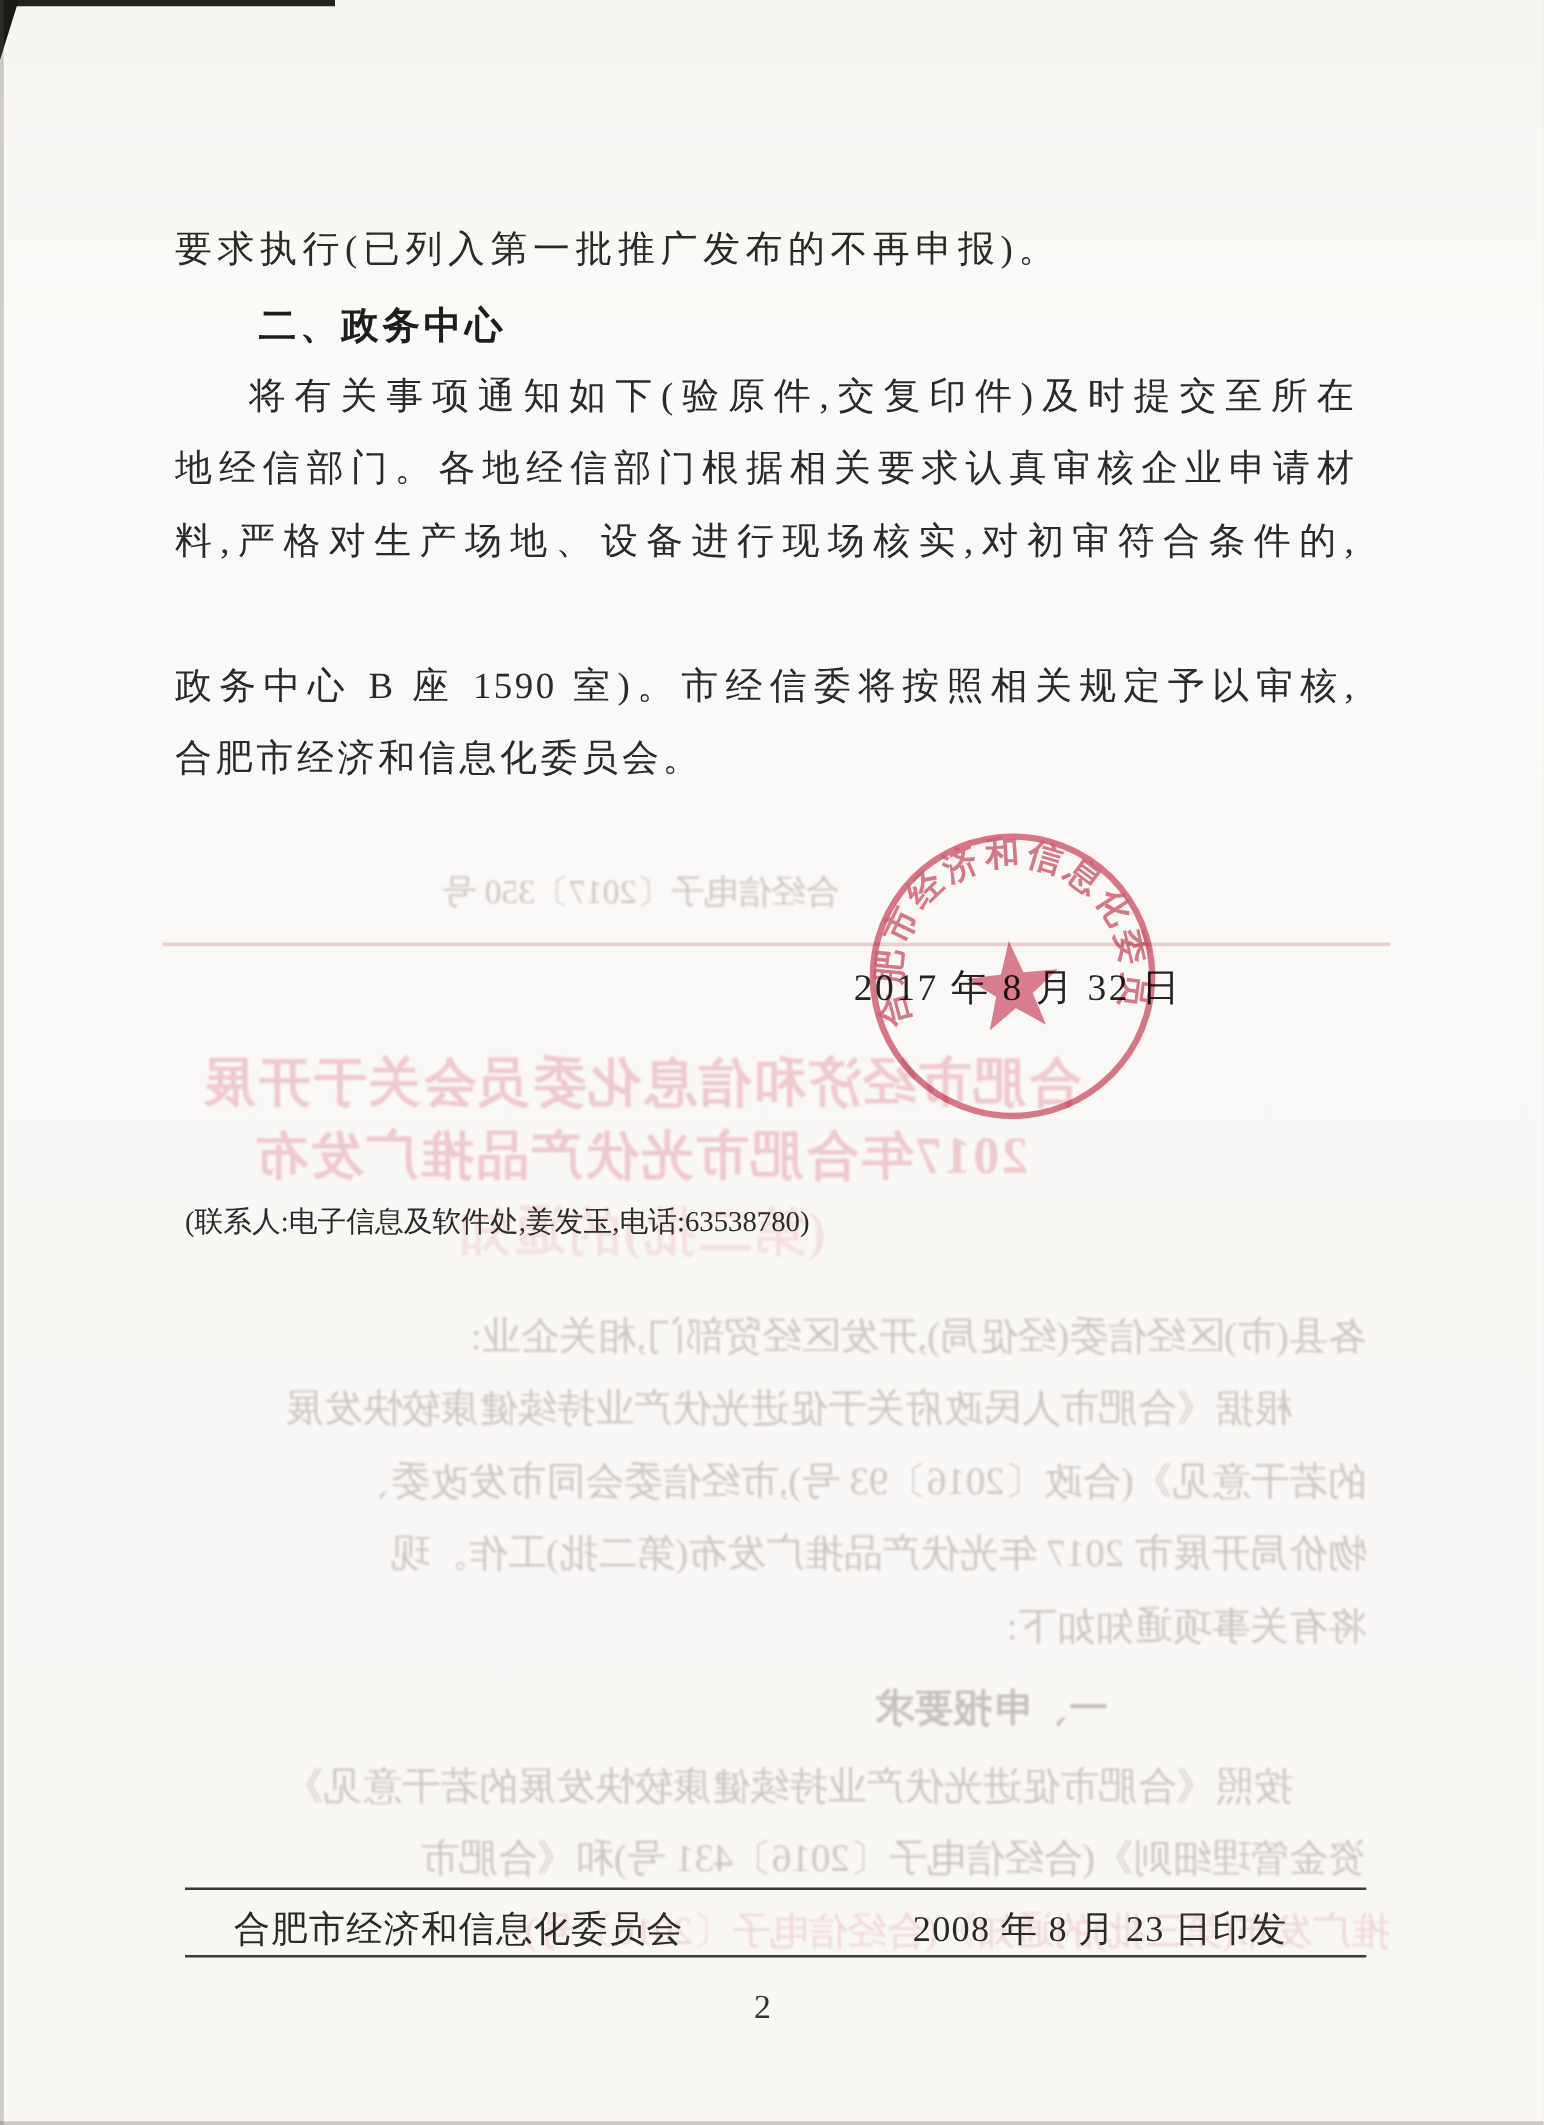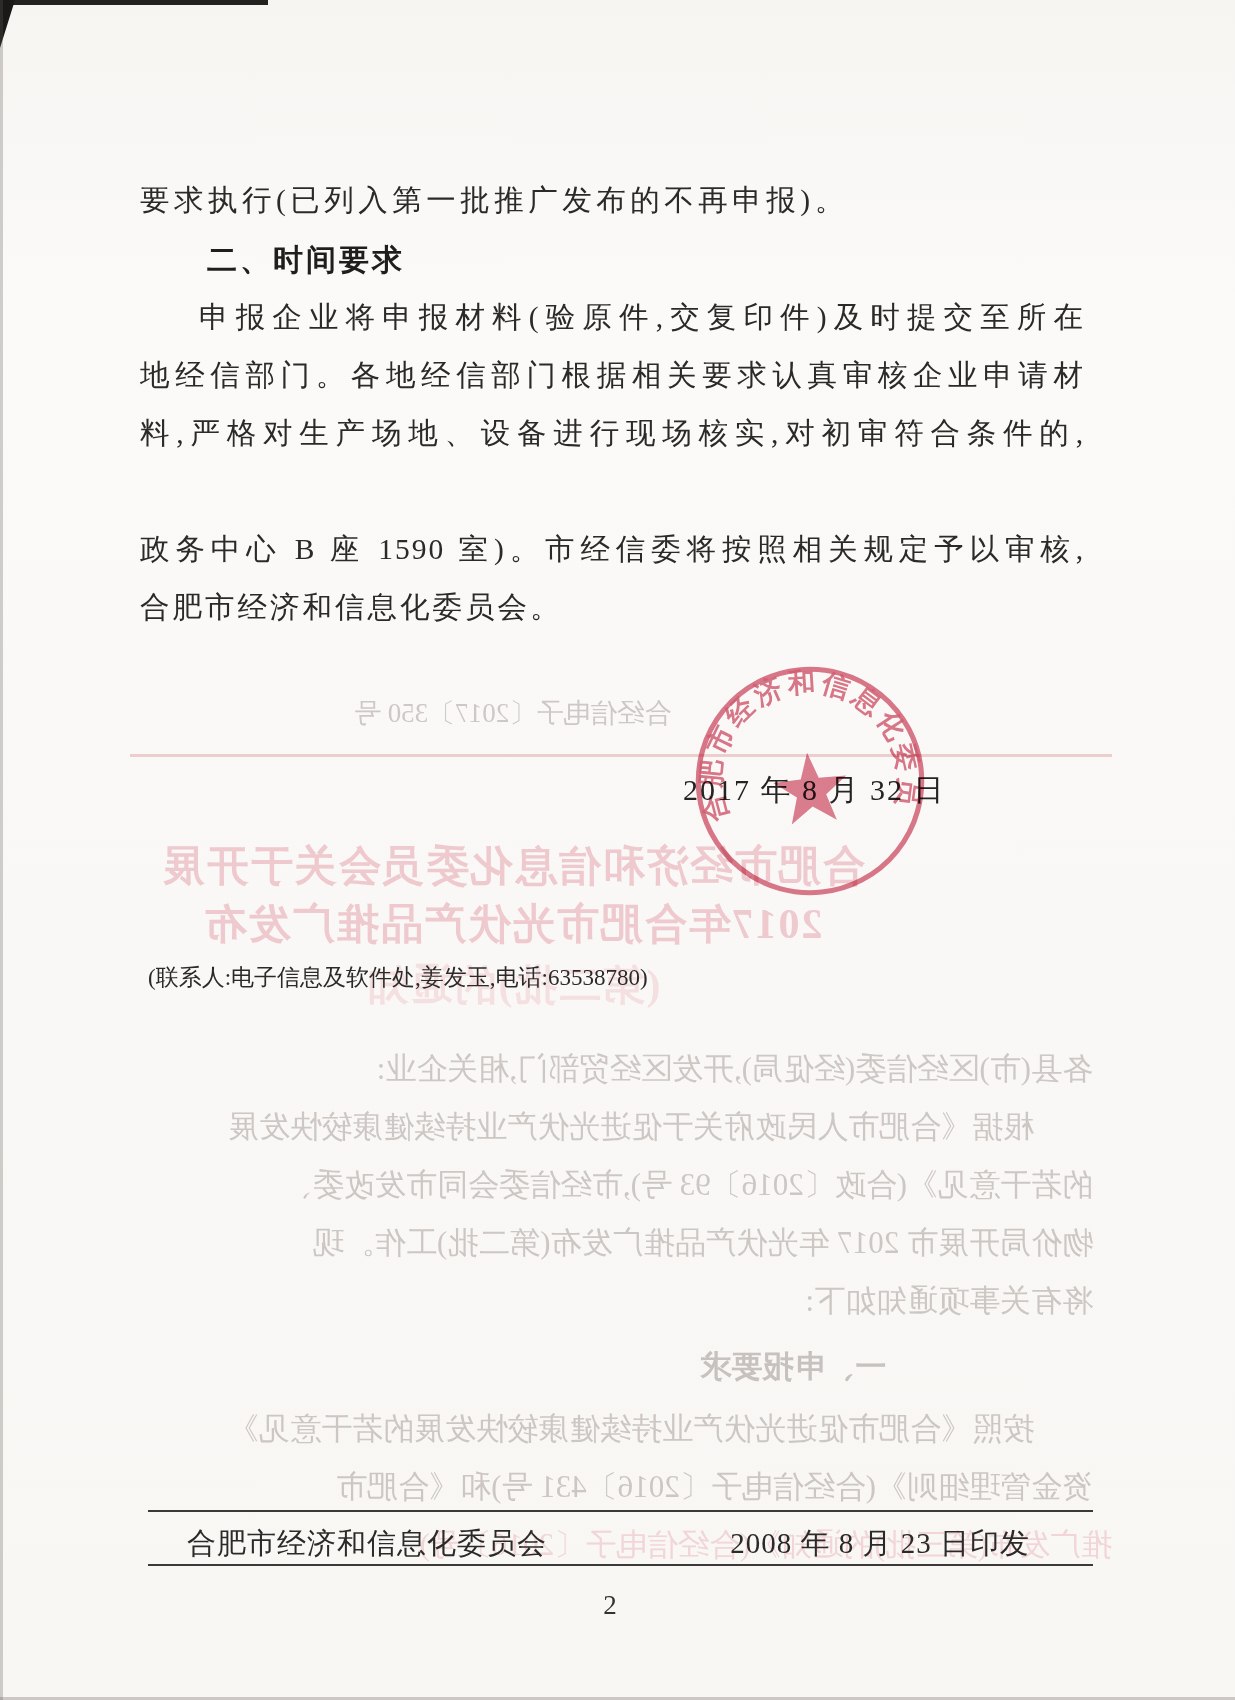--- a/index.html
+++ b/index.html
@@ -62,23 +62,23 @@
   <div class="line bleed bleed-gray bleed-gray-box indent2" style="top:1106px;">根据《合肥市人民政府关于促进光伏产业持续健康较快发展</div>
   <div class="line bleed bleed-gray bleed-gray-box" style="top:1164px;">的若干意见》(合政〔2016〕93 号),市经信委会同市发改委、</div>
   <div class="line bleed bleed-gray bleed-gray-box" style="top:1222px;">物价局开展市 2017 年光伏产品推广发布(第二批)工作。现</div>
   <div class="line bleed bleed-gray bleed-gray-box" style="top:1280px;">将有关事项通知如下:</div>
   <div class="line bleed bleed-bold" style="top:1346px;left:148px;width:800px;text-align:left;font-size:31px;text-indent:62px;">一、申报要求</div>
   <div class="line bleed bleed-gray bleed-gray-box indent2" style="top:1408px;">按照《合肥市促进光伏产业持续健康较快发展的若干意见》</div>
   <div class="line bleed bleed-gray bleed-gray-box" style="top:1466px;">资金管理细则》(合经信电子〔2016〕431 号)和《合肥市</div>
   <div class="line bleed" style="top:1524px;left:130px;width:982px;text-align:left;font-size:31px;color:rgba(222,135,148,0.3);">推广发布(第三批)的通知》(合经信电子〔2016〕号)</div>
 
   <div class="line body-line no-justify" style="top:180px;letter-spacing:4.5px;">要求执行(已列入第一批推广发布的不再申报)。</div>
-  <div class="line sec-heading" style="left:207px;top:240px;">二、时间要求</div>
+  <div class="line sec-heading" style="left:207px;top:240px;">二、政务中心</div>
 
-  <div class="line body-line indent2" style="top:297px;">申报企业将申报材料(验原件,交复印件)及时提交至所在</div>
+  <div class="line body-line indent2" style="top:297px;">将有关事项通知如下(验原件,交复印件)及时提交至所在</div>
   <div class="line body-line" style="top:413px;">料,严格对生产场地、设备进行现场核实,对初审符合条件的,</div>
   <div class="line body-line" style="top:355px;">地经信部门。各地经信部门根据相关要求认真审核企业申请材</div>
   <div class="line body-line" style="top:529px;">政务中心 B 座 1590 室)。市经信委将按照相关规定予以审核,</div>
   <div class="line body-line no-justify" style="top:587px;letter-spacing:3px;">合肥市经济和信息化委员会。</div>
 
   <div class="line date-line" style="left:683px;top:770px;">2017 年 8 月 32 日</div>
 
   <div class="line contact" style="left:148px;top:962px;">(联系人:电子信息及软件处,姜发玉,电话:63538780)</div>
 
   <svg class="seal" viewBox="0 0 260 260">

